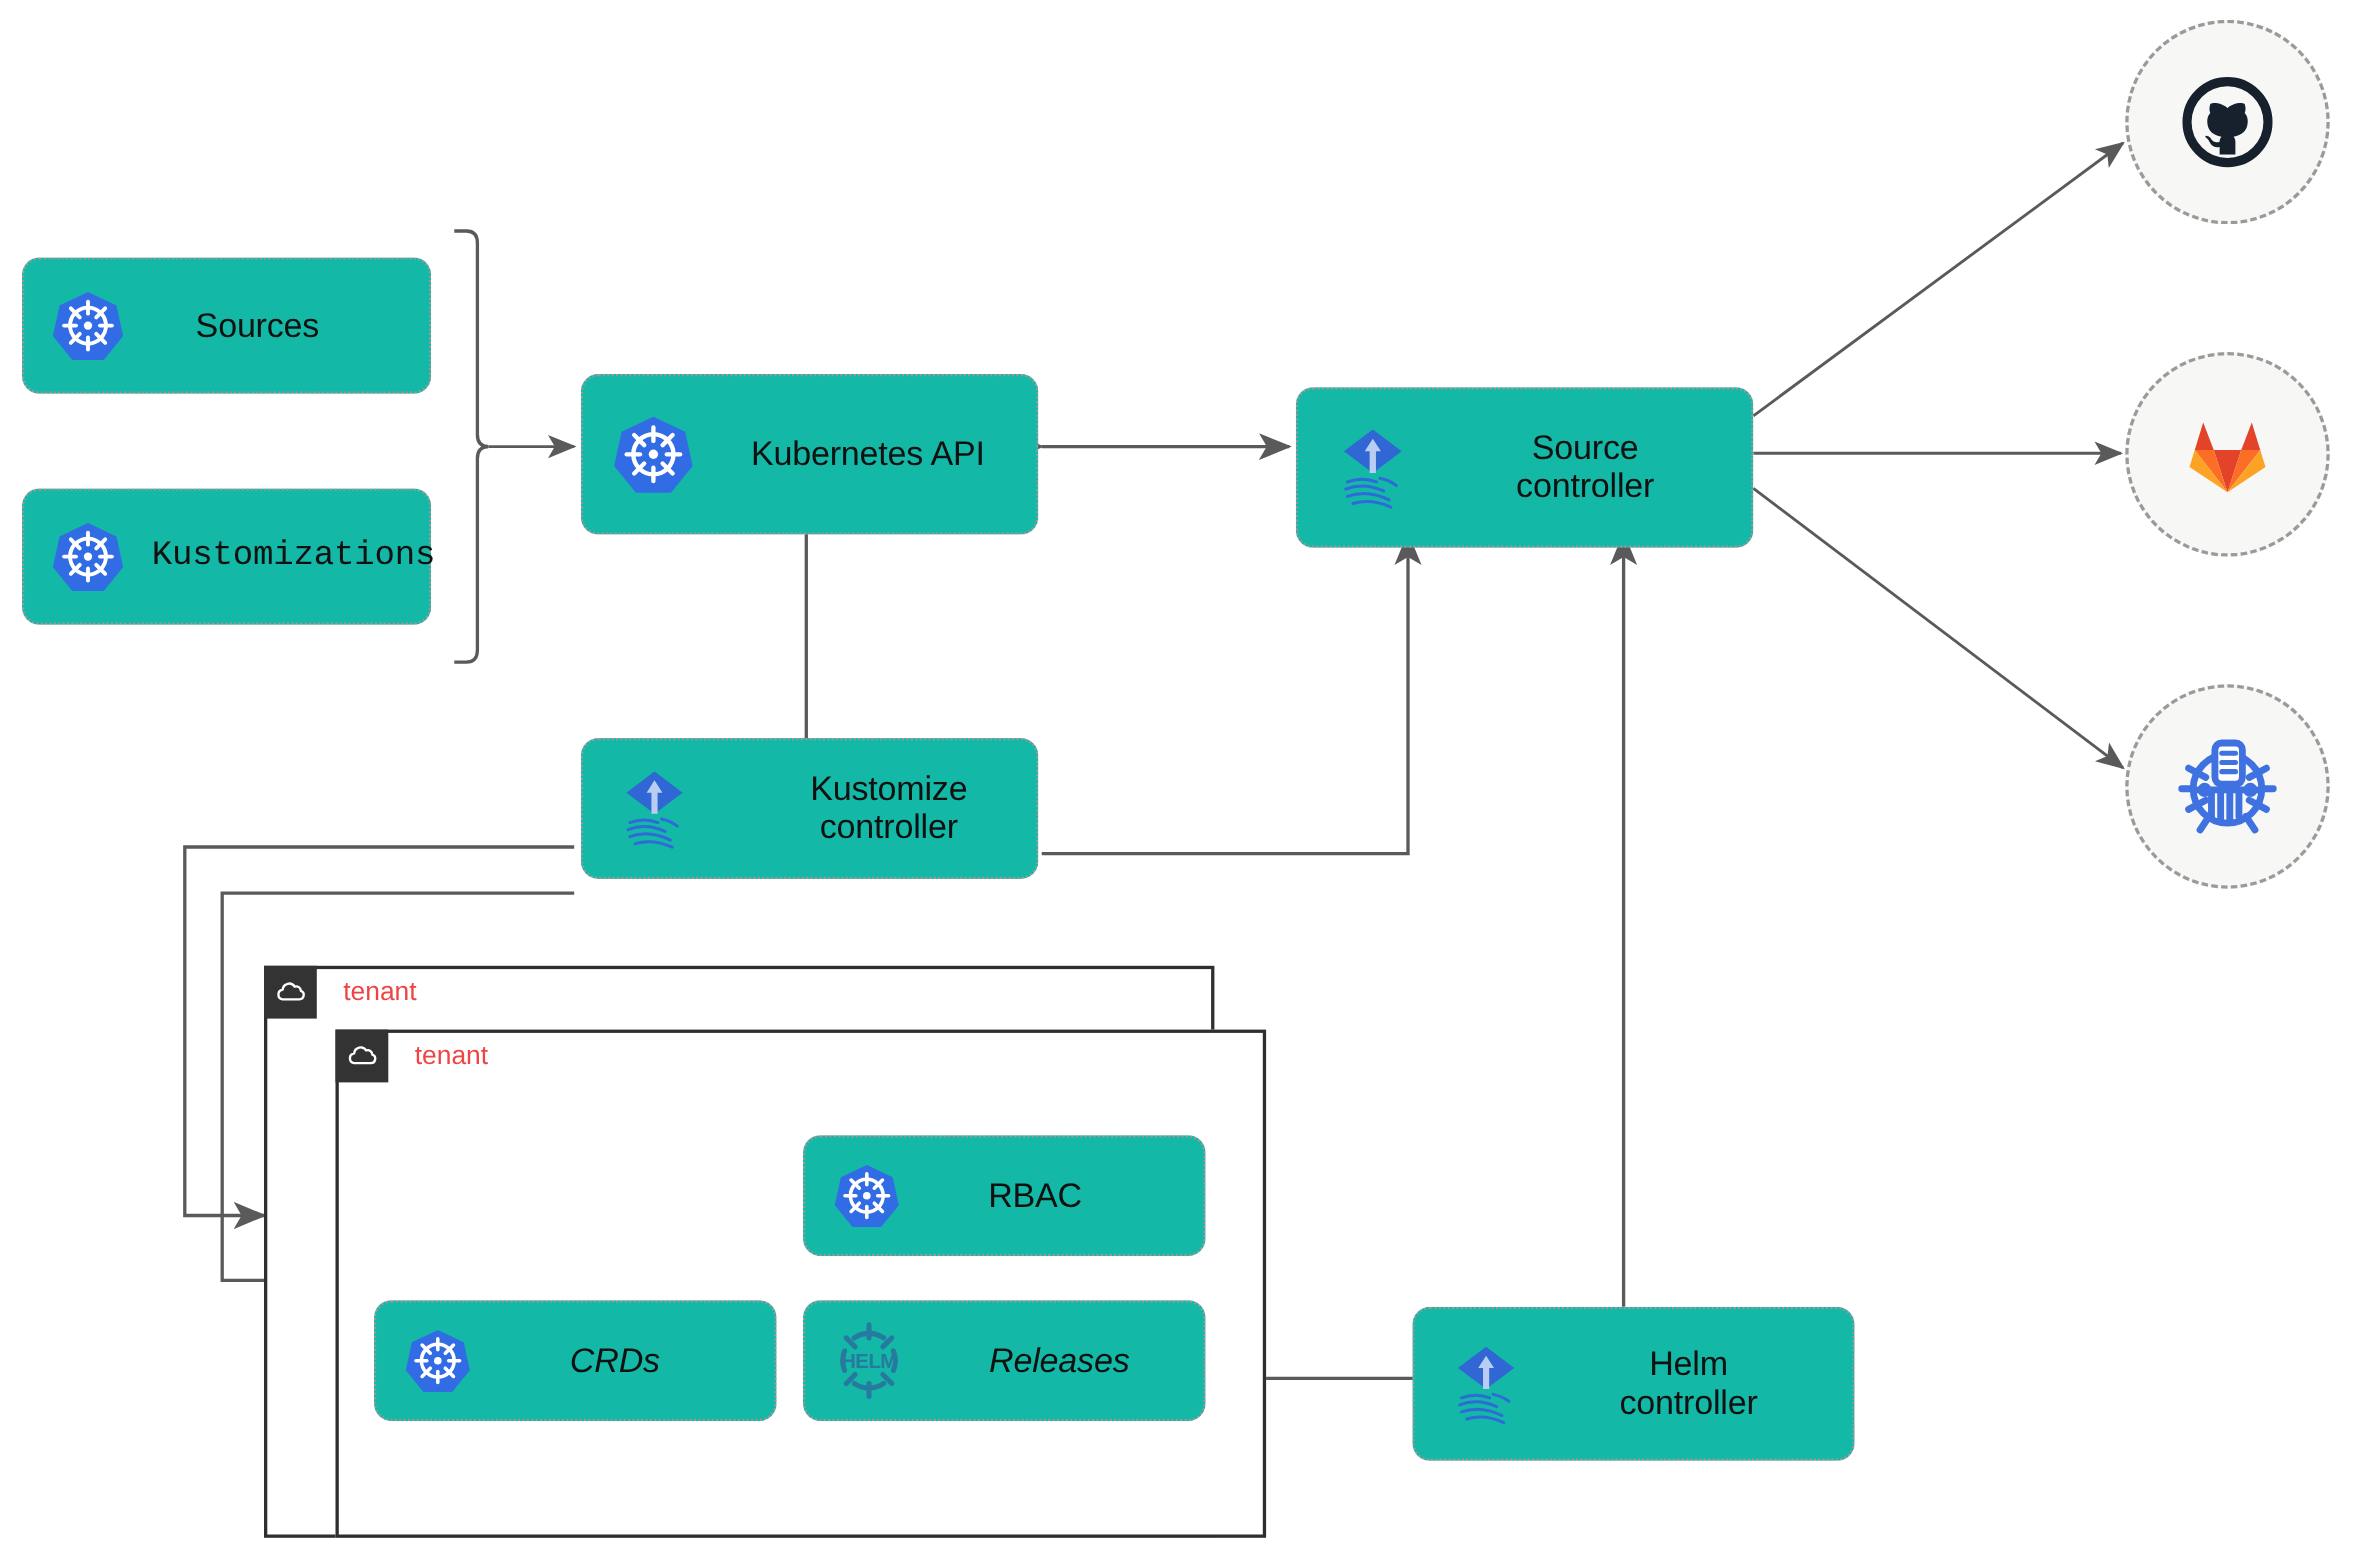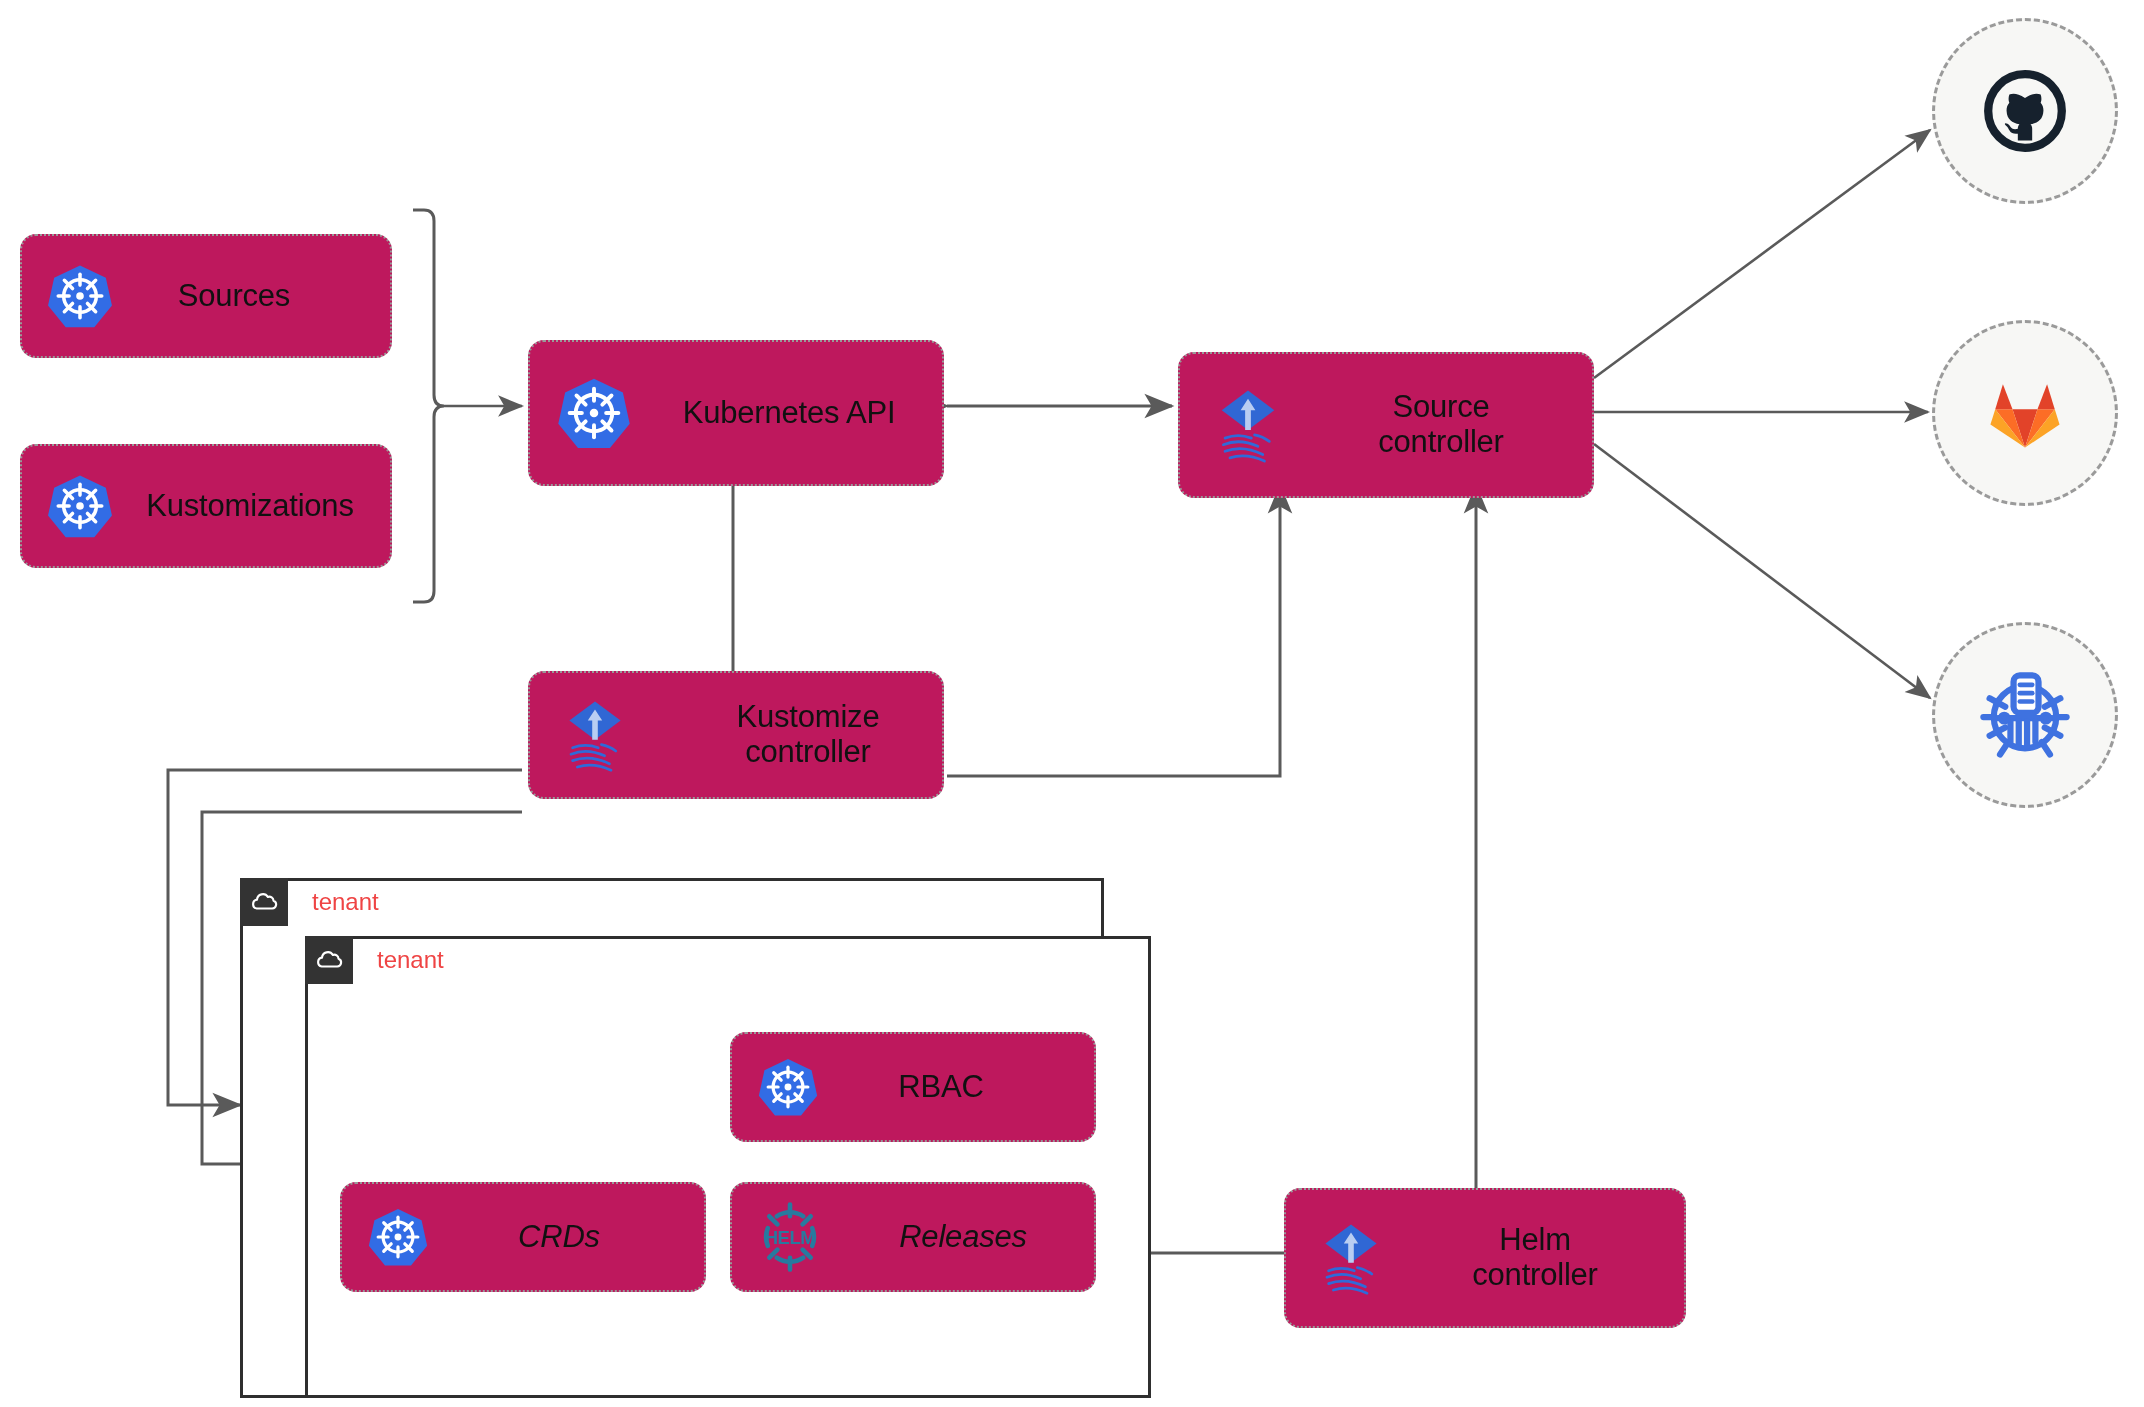--- a/index.html
+++ b/index.html
@@ -24,21 +24,21 @@
     top: 0;
     width: 2144px;
     height: 1407px;
     pointer-events: none;
   }
 
   
   .node {
     position: absolute;
     box-sizing: border-box;
-    background: #be185d;
+    background: #14b8a6;
     border: 2px dotted #999999;
     border-radius: 16px;
     display: flex;
     align-items: center;
     z-index: 3;
   }
   .node .ico {
     flex: 0 0 auto;
     display: flex;
     align-items: center;
@@ -198,21 +198,21 @@
           <line x1="50" y1="66" x2="50" y2="82"></line>
           <line x1="18" y1="50" x2="34" y2="50"></line>
           <line x1="66" y1="50" x2="82" y2="50"></line>
           <line x1="27" y1="27" x2="39" y2="39"></line>
           <line x1="61" y1="61" x2="73" y2="73"></line>
           <line x1="73" y1="27" x2="61" y2="39"></line>
           <line x1="39" y1="61" x2="27" y2="73"></line>
         </g>
       </svg>
     </div>
-    <div class="lbl" style="padding-right:28px;">Kustomizations</div>
+    <div class="lbl" style="padding-right:28px;font-family:Liberation Mono, monospace;">Kustomizations</div>
   </div>
 
   <div class="node" style="left:528px; top:340px; width:416px; height:146px;">
     <div class="ico" style="width:128px;">
       <svg width="76" height="76" viewBox="0 0 100 100">
         <path d="M50 5 L88 23 L97 64 L71 96 L29 96 L3 64 L12 23 Z" fill="#326ce5"></path>
         <g fill="none" stroke="#ffffff" stroke-width="5.2" stroke-linecap="round">
           <circle cx="50" cy="50" r="24"></circle>
           <circle cx="50" cy="50" r="5.6" fill="#ffffff" stroke="none"></circle>
           <line x1="50" y1="18" x2="50" y2="34"></line>

